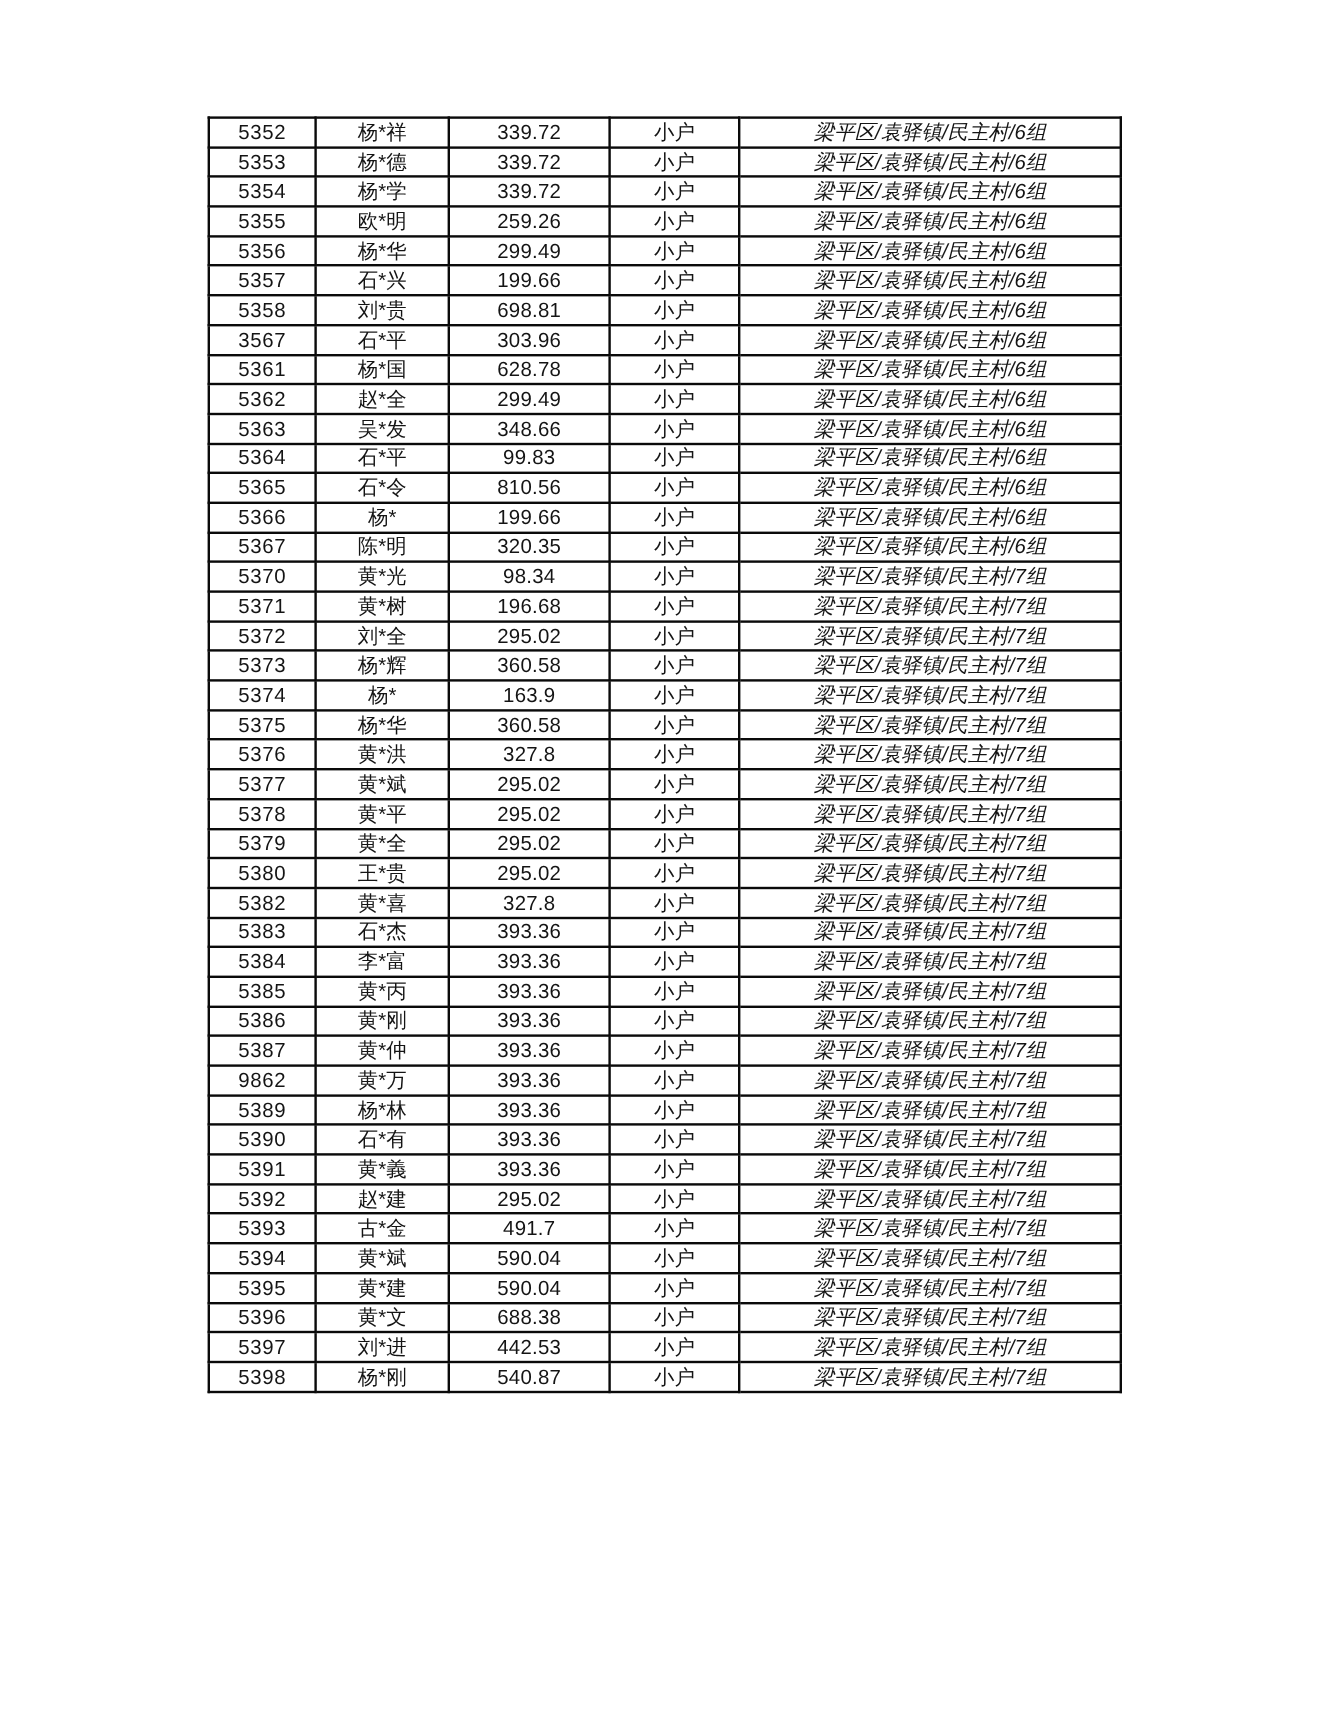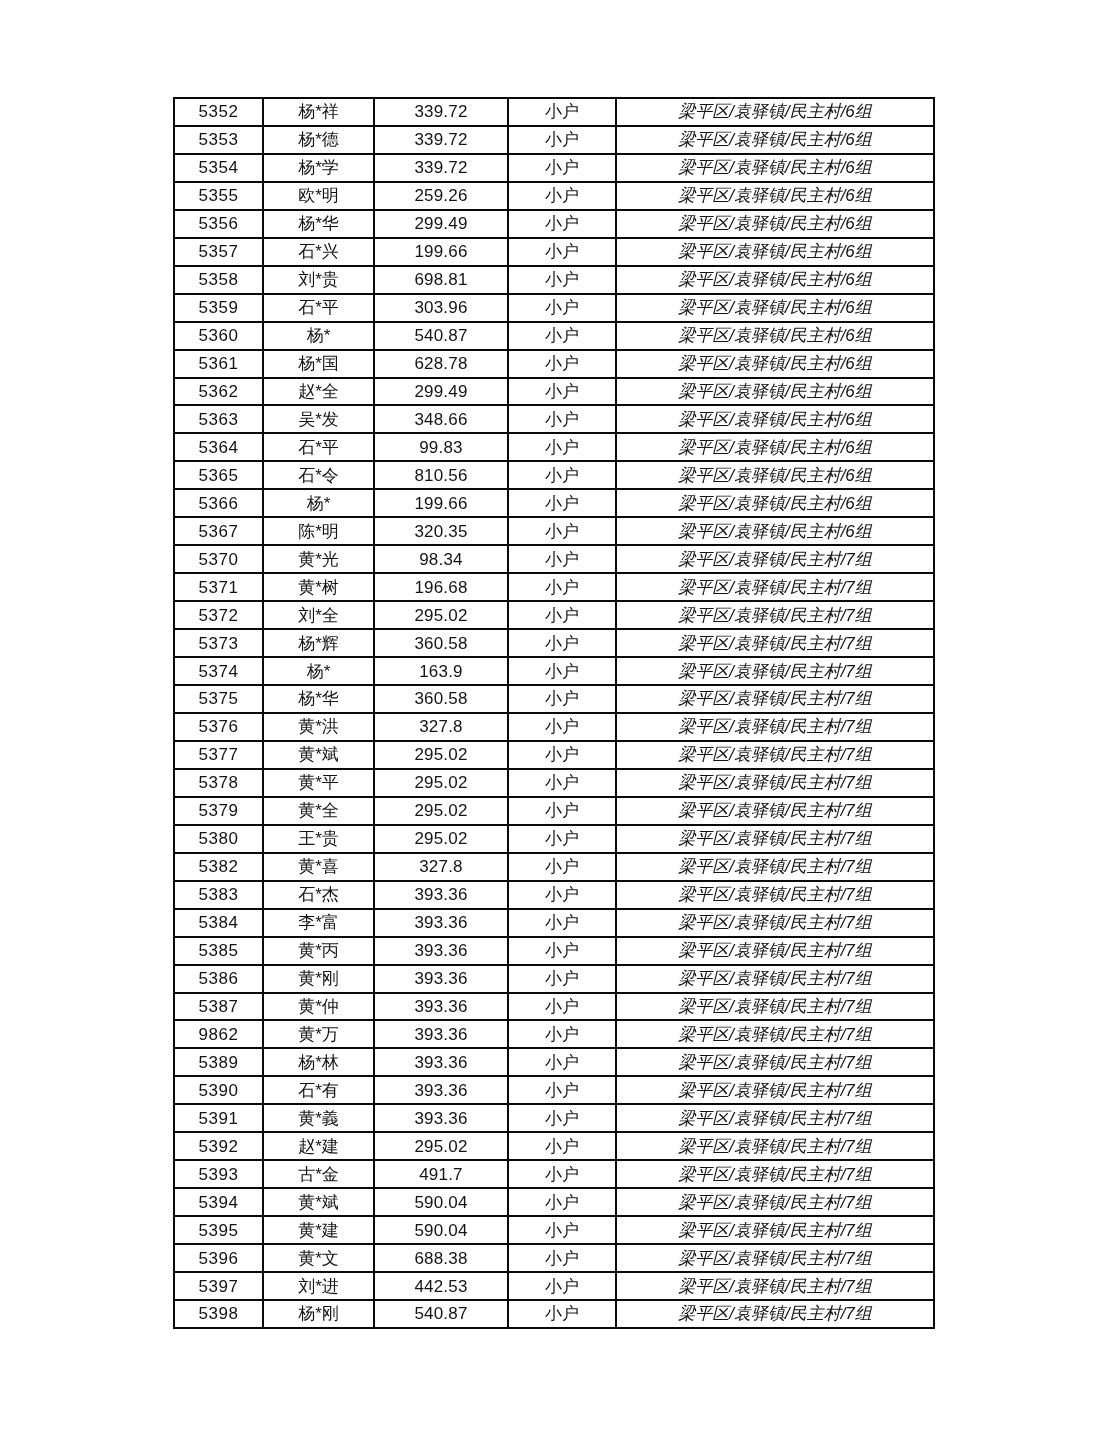--- a/index.html
+++ b/index.html
@@ -17,21 +17,21 @@
     width: 1105px;
     height: 1429px;
     background: #ffffff;
   }
 
   table.data-table {
     position: absolute;
     left: 173px;
     top: 97px;
     width: 760px;
-    height: 1232px;
+    height: 1064px;
     border-collapse: collapse;
     table-layout: fixed;
   }
 
   table.data-table td {
     border: 2px solid #0a0a0a;
     text-align: center;
     vertical-align: middle;
     font-size: 17px;
     line-height: 1;
@@ -101,30 +101,23 @@
           <td class="col-region-path">梁平区/袁驿镇/民主村/6组</td>
         </tr>
         <tr>
           <td class="col-serial-number">5358</td>
           <td class="col-masked-name">刘*贵</td>
           <td class="col-amount">698.81</td>
           <td class="col-household-type">小户</td>
           <td class="col-region-path">梁平区/袁驿镇/民主村/6组</td>
         </tr>
         <tr>
-          <td class="col-serial-number">5359</td>
+          <td class="col-serial-number">3567</td>
           <td class="col-masked-name">石*平</td>
           <td class="col-amount">303.96</td>
-          <td class="col-household-type">小户</td>
-          <td class="col-region-path">梁平区/袁驿镇/民主村/6组</td>
-        </tr>
-        <tr>
-          <td class="col-serial-number">5360</td>
-          <td class="col-masked-name">杨*</td>
-          <td class="col-amount">540.87</td>
           <td class="col-household-type">小户</td>
           <td class="col-region-path">梁平区/袁驿镇/民主村/6组</td>
         </tr>
         <tr>
           <td class="col-serial-number">5361</td>
           <td class="col-masked-name">杨*国</td>
           <td class="col-amount">628.78</td>
           <td class="col-household-type">小户</td>
           <td class="col-region-path">梁平区/袁驿镇/民主村/6组</td>
         </tr>

